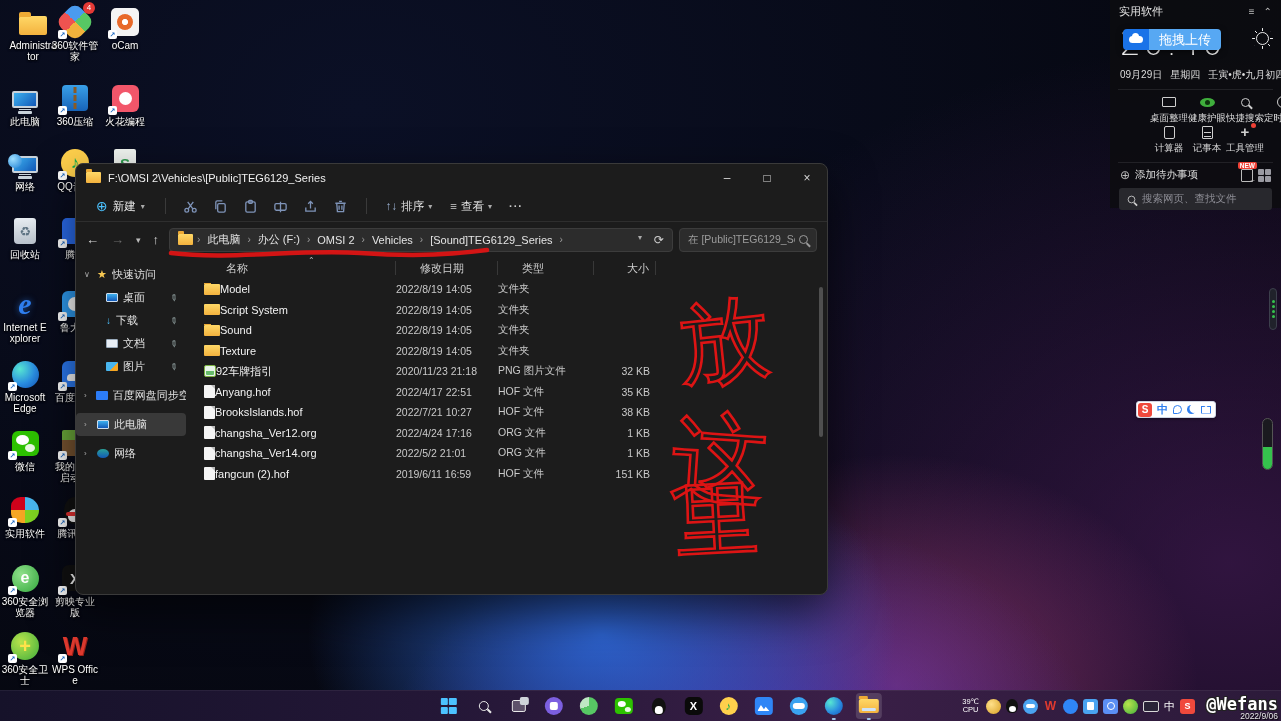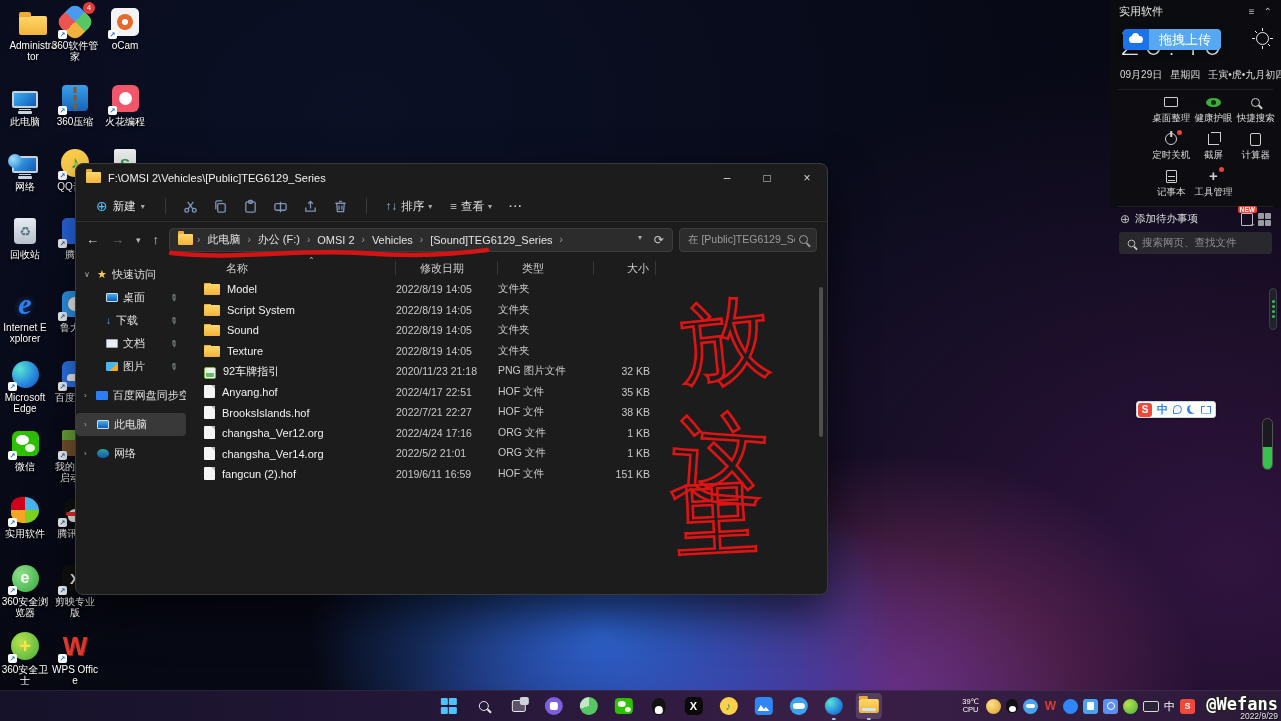--- a/index.html
+++ b/index.html
@@ -147,21 +147,21 @@
   .nav-label { white-space:nowrap; overflow:hidden; }
   .filearea { flex:1; position:relative; padding-left:14px; }
   .fcols { display:grid; grid-template-columns:196px 102px 96px 62px; height:22px;
      align-items:center; font-size:11px; color:#cfcfcf; position:relative; }
   .fcols .col { padding-left:24px; border-right:1px solid #383838; height:14px; line-height:14px; }
   .fcols .col.first { padding-left:26px; position:relative; }
   .fcols .col.size { text-align:right; padding-right:6px; padding-left:0; }
   .sort-chev { position:absolute; top:-7px; left:108px; font-size:8px; color:#bbb; }
   .frow { display:grid; grid-template-columns:196px 102px 96px 62px; height:20.5px;
      align-items:center; font-size:11px; border-radius:3px; }
-  .fname { display:flex; align-items:flex-end; gap:7px; color:#f2f2f2; white-space:nowrap; overflow:hidden; padding-left:4px; }
+  .fname { display:flex; align-items:center; color:#f2f2f2; white-space:nowrap; overflow:hidden; padding-left:4px; }
   .fdate,.ftype { color:#c9c9c9; font-size:10.5px; }
   .fsize { color:#c9c9c9; font-size:10.5px; text-align:right; padding-right:6px; }
   .ficon-folder { width:16px; height:11px; background:linear-gradient(#ffd867,#f3b23e); border-radius:1px;
      position:relative; flex:none; }
   .ficon-folder::before { content:""; position:absolute; top:-3px; left:0; width:7px; height:3px;
      background:#edaa35; border-radius:1px 1px 0 0; }
   .ficon-img { width:12px; height:12px; background:#e8f5e9; border:1px solid #7cb342; border-radius:2px;
      position:relative; flex:none; }
   .ficon-img::after { content:""; position:absolute; left:1px; right:1px; bottom:1px; height:4px;
      background:#66bb6a; border-radius:0 0 1px 1px; }
@@ -199,21 +199,21 @@
   .tooltip { position:absolute; left:13px; top:7px; height:21px; display:flex; border-radius:4px;
      overflow:hidden; box-shadow:0 2px 6px rgba(0,0,0,.5); z-index:3; }
   .tt-logo { width:26px; background:#1a73e8; display:flex; align-items:center; justify-content:center; }
   .cloud { width:14px; height:7px; background:#fff; border-radius:6px; position:relative; }
   .cloud::after { content:""; position:absolute; left:3px; top:-3px; width:7px; height:7px;
      background:#fff; border-radius:50%; }
   .tt-text { background:#57a8f3; color:#fff; font-size:13px; display:flex; align-items:center;
      padding:0 10px; }
   .as-date { display:flex; gap:8px; padding:0 10px; font-size:10px; color:#ddd; margin-top:2px; white-space:nowrap; }
   .as-div { border-top:1px solid rgba(255,255,255,.09); margin:7px 8px 5px 8px; }
-  .as-grid { display:grid; grid-template-columns:repeat(3,1fr); row-gap:7px; padding:0 4px;margin-left:36px; }
+  .as-grid { display:grid; grid-template-columns:repeat(5,1fr); row-gap:0; padding:0 4px;margin-left:36px; }
   .as-tool { display:flex; flex-direction:column; align-items:center; gap:3px; position:relative; }
   .as-tool .tlabel { font-size:9.5px; color:#ddd; white-space:nowrap; }
   .tic { width:16px; height:14px; display:flex; align-items:center; justify-content:center; position:relative; }
   .reddot { position:absolute; top:-2px; right:-3px; width:5px; height:5px; background:#ef4136; border-radius:50%; }
   .ic-monitor { width:14px; height:10px; border:1.5px solid #cfcfcf; border-radius:1px; }
   .ic-eye { width:15px; height:9px; background:#3fae3c; border-radius:50%; position:relative; }
   .ic-eye::after { content:""; position:absolute; left:5px; top:2px; width:5px; height:5px; background:#0d330d; border-radius:50%; }
   .ic-mag { width:9px; height:9px; border:1.5px solid #cfcfcf; border-radius:50%; position:relative; }
   .ic-mag::after { content:""; position:absolute; width:5px; height:1.5px; background:#cfcfcf;
      transform:rotate(45deg); right:-4px; bottom:-2px; }
@@ -675,21 +675,21 @@
             </div>
           <div class="fdate">2022/4/17 22:51</div>
           <div class="ftype">HOF 文件</div>
           <div class="fsize">35 KB</div>
         </div>
         <div class="frow">
           <div class="fname">
               <span class="ficon-file"></span>
               <span>BrooksIslands.hof</span>
             </div>
-          <div class="fdate">2022/7/21 22:27</div>
+          <div class="fdate">2022/7/21 10:27</div>
           <div class="ftype">HOF 文件</div>
           <div class="fsize">38 KB</div>
         </div>
         <div class="frow">
           <div class="fname">
               <span class="ficon-file"></span>
               <span>changsha_Ver12.org</span>
             </div>
           <div class="fdate">2022/4/24 17:16</div>
           <div class="ftype">ORG 文件</div>
@@ -903,16 +903,16 @@
       <div class="tri tr-gear"></div>
       <div class="tri tr-360"></div>
       <div class="tr-kbd"></div>
       <div class="tri tr-ime">中</div>
       <div class="tri tr-sogou">S</div>
     </div>
   </div>
 
   <div class="watermark">
     <div class="wm-handle">@Wefans</div>
-    <div class="wm-date">2022/9/29</div>
+    <div class="wm-date">2022/9/06</div>
   </div>
 
 </div>
 
 </body></html>

